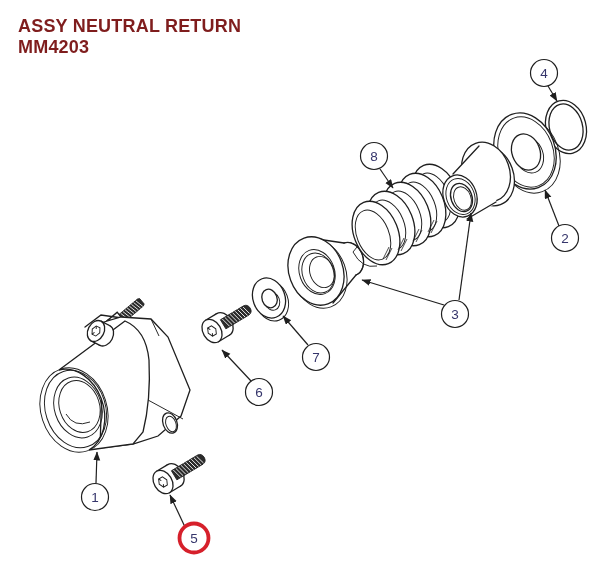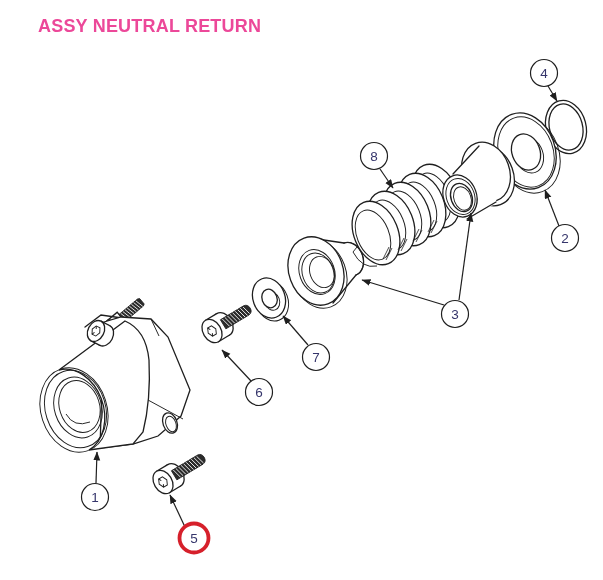--- a/index.html
+++ b/index.html
@@ -1,37 +1,38 @@
 <!DOCTYPE html>
 <html><head>
 <meta charset="utf-8">
 <style>
   html,body{margin:0;padding:0;background:#fff;}
   #stage{position:relative;width:603px;height:580px;background:#fff;overflow:hidden;
          font-family:"Liberation Sans",sans-serif;}
-  #title-block{position:absolute;left:18px;top:16px;color:#ec4899;font-weight:bold;
-               font-size:18px;line-height:21px;letter-spacing:0.2px;margin-left:20px;}
+  #title-block{position:absolute;left:18px;top:16px;color:#7f1d1d;font-weight:bold;
+               font-size:18px;line-height:21px;letter-spacing:0.2px;}
   #drawing{position:absolute;left:0;top:0;}
   .ln{stroke:#1f1f1f;fill:none;stroke-width:1.3;stroke-linecap:round;}
   .thin{stroke:#1f1f1f;fill:none;stroke-width:0.95;}
   .wh{fill:#ffffff;stroke:#1f1f1f;stroke-width:1.3;}
   .whn{fill:#ffffff;stroke:none;}
   .dk{fill:#2b2b2b;stroke:#1f1f1f;stroke-width:0.8;}
   .hatch{stroke:#ffffff;stroke-width:0.8;fill:none;}
   .coil-hatch{stroke:#1f1f1f;stroke-width:0.8;fill:none;}
   .leader{stroke:#1f1f1f;stroke-width:1.2;fill:none;}
   .callout-num{font-family:"Liberation Sans",sans-serif;font-size:13.5px;}
 </style>
 </head>
 <body>
 
 <div id="stage">
 
   <div id="title-block">
     <div>ASSY NEUTRAL RETURN</div>
+    <div>MM4203</div>
   </div>
 
   <svg id="drawing" width="603" height="580" viewBox="0 0 603 580" xmlns="http://www.w3.org/2000/svg">
     <defs>
       <marker id="arr" markerWidth="10" markerHeight="8" refX="8.5" refY="3.5" orient="auto" markerUnits="userSpaceOnUse">
         <path d="M0,0 L9,3.5 L0,7 Z" fill="#1f1f1f"></path>
       </marker>
     </defs>
 
     <g>

